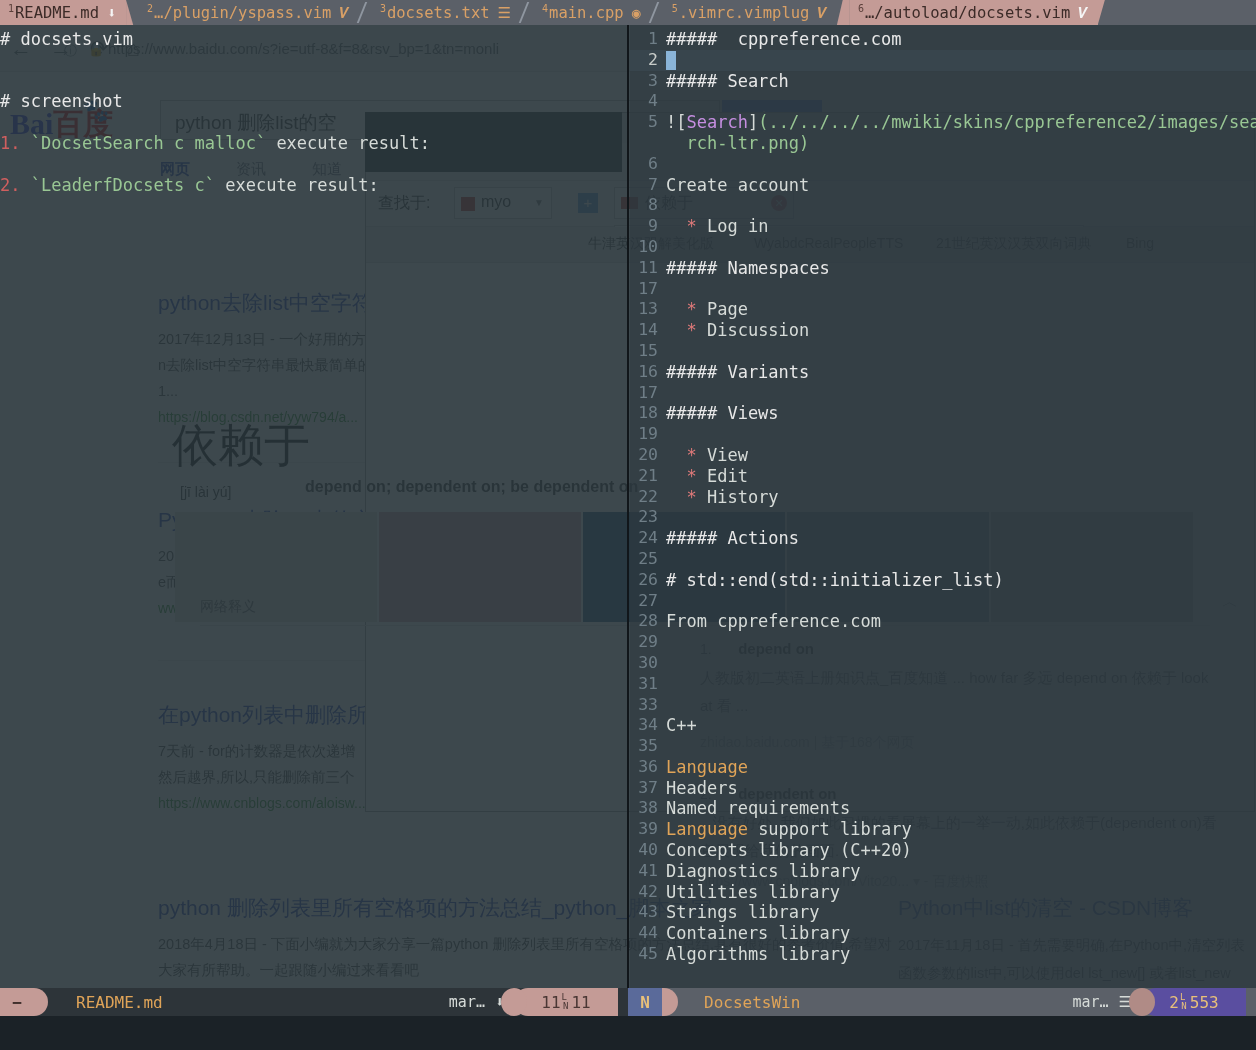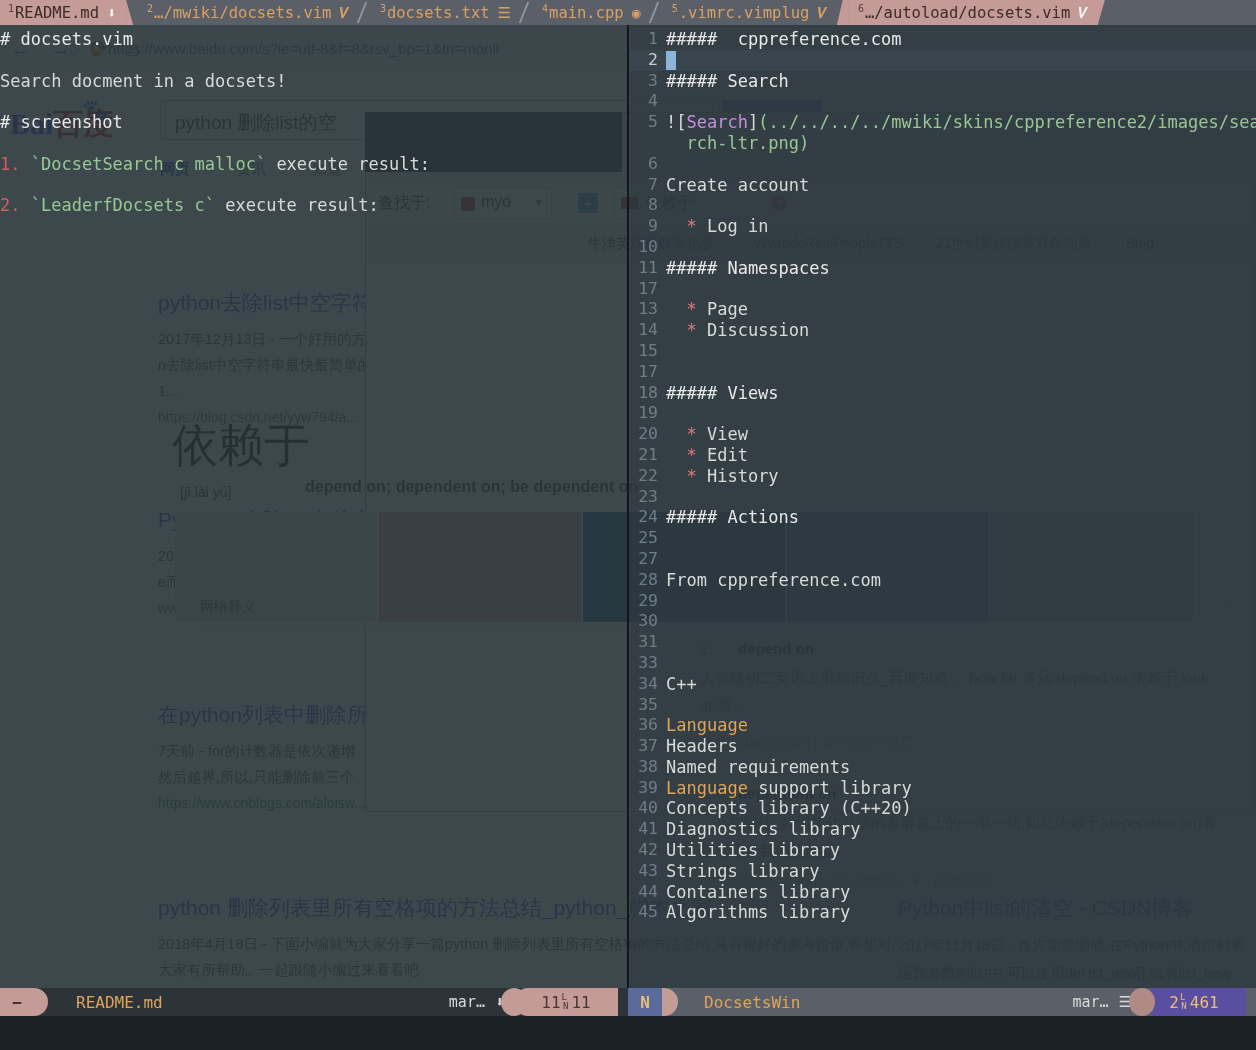--- a/index.html
+++ b/index.html
@@ -600,21 +600,21 @@
 
       <div class="tab active">
         <span class="num">1</span>
           <span>README.md</span>
           <span class="mod">⬇</span>
       </div>
       <div class="tab-sep sep-a-i"></div>
 
       <div class="tab inactive">
         <span class="num">2</span>
-          <span>…/mwiki/docsets.vim</span>
+          <span>…/plugin/yspass.vim</span>
           <span class="mod">𝑽</span>
       </div>
       <div class="tab-sep sep-i-i"></div>
 
       <div class="tab inactive">
         <span class="num">3</span>
           <span>docsets.txt</span>
           <span class="mod">☰</span>
       </div>
       <div class="tab-sep sep-i-i"></div>
@@ -639,21 +639,20 @@
           <span class="mod">𝑽</span>
       </div>
       <div class="tab-sep sep-a-end"></div>
       <div class="tabfill"></div>
     </div>
 
     <div class="pane" id="pane-left">
       <div class="code" id="left-code" style="padding-left: 0px; padding-top: 4px;">
           <div class="ln"><span class="ltext"><span class="c-head"># docsets.vim</span></span></div>
           <div class="ln"><span class="ltext"><span class="c-default"></span></span></div>
-          <div class="ln"><span class="ltext"><span class="c-default">Search docment in a docsets!</span></span></div>
           <div class="ln"><span class="ltext"><span class="c-default"></span></span></div>
           <div class="ln"><span class="ltext"><span class="c-head"># screenshot</span></span></div>
           <div class="ln"><span class="ltext"><span class="c-default"></span></span></div>
           <div class="ln"><span class="ltext"><span class="c-num">1.</span><span class="c-default"> </span><span class="c-str">`DocsetSearch c malloc`</span><span class="c-default"> execute result:</span></span></div>
           <div class="ln"><span class="ltext"><span class="c-default"></span></span></div>
           <div class="ln"><span class="ltext"><span class="c-num">2.</span><span class="c-default"> </span><span class="c-str">`LeaderfDocsets c`</span><span class="c-default"> execute result:</span></span></div>
         </div>
     </div>
 
     <div class="vsplit"></div>
@@ -669,29 +668,31 @@
           <div class="ln gutter-line"><span class="lnum">6</span><span class="ltext"></span></div>
           <div class="ln gutter-line"><span class="lnum">7</span><span class="ltext"><span class="c-default">Create account</span></span></div>
           <div class="ln gutter-line"><span class="lnum">8</span><span class="ltext"></span></div>
           <div class="ln gutter-line"><span class="lnum">9</span><span class="ltext"><span class="c-bullet">  * </span><span class="c-default">Log in</span></span></div>
           <div class="ln gutter-line"><span class="lnum">10</span><span class="ltext"></span></div>
           <div class="ln gutter-line"><span class="lnum">11</span><span class="ltext"><span class="c-head">##### Namespaces</span></span></div>
           <div class="ln gutter-line"><span class="lnum">17</span><span class="ltext"></span></div>
           <div class="ln gutter-line"><span class="lnum">13</span><span class="ltext"><span class="c-bullet">  * </span><span class="c-default">Page</span></span></div>
           <div class="ln gutter-line"><span class="lnum">14</span><span class="ltext"><span class="c-bullet">  * </span><span class="c-default">Discussion</span></span></div>
           <div class="ln gutter-line"><span class="lnum">15</span><span class="ltext"></span></div>
+          <div class="ln gutter-line"><span class="lnum">16</span><span class="ltext"><span class="c-head">##### Variants</span></span></div>
           <div class="ln gutter-line"><span class="lnum">17</span><span class="ltext"></span></div>
           <div class="ln gutter-line"><span class="lnum">18</span><span class="ltext"><span class="c-head">##### Views</span></span></div>
           <div class="ln gutter-line"><span class="lnum">19</span><span class="ltext"></span></div>
           <div class="ln gutter-line"><span class="lnum">20</span><span class="ltext"><span class="c-bullet">  * </span><span class="c-default">View</span></span></div>
           <div class="ln gutter-line"><span class="lnum">21</span><span class="ltext"><span class="c-bullet">  * </span><span class="c-default">Edit</span></span></div>
           <div class="ln gutter-line"><span class="lnum">22</span><span class="ltext"><span class="c-bullet">  * </span><span class="c-default">History</span></span></div>
           <div class="ln gutter-line"><span class="lnum">23</span><span class="ltext"></span></div>
           <div class="ln gutter-line"><span class="lnum">24</span><span class="ltext"><span class="c-head">##### Actions</span></span></div>
           <div class="ln gutter-line"><span class="lnum">25</span><span class="ltext"></span></div>
+          <div class="ln gutter-line"><span class="lnum">26</span><span class="ltext"><span class="c-head"># std::end(std::initializer_list)</span></span></div>
           <div class="ln gutter-line"><span class="lnum">27</span><span class="ltext"></span></div>
           <div class="ln gutter-line"><span class="lnum">28</span><span class="ltext"><span class="c-default">From cppreference.com</span></span></div>
           <div class="ln gutter-line"><span class="lnum">29</span><span class="ltext"></span></div>
           <div class="ln gutter-line"><span class="lnum">30</span></div>
           <div class="ln gutter-line"><span class="lnum">31</span><span class="ltext"></span></div>
           <div class="ln gutter-line"><span class="lnum">33</span><span class="ltext"></span></div>
           <div class="ln gutter-line"><span class="lnum">34</span><span class="ltext"><span class="c-default">C++</span></span></div>
           <div class="ln gutter-line"><span class="lnum">35</span><span class="ltext"></span></div>
           <div class="ln gutter-line"><span class="lnum">36</span><span class="ltext"><span class="c-kw">Language</span></span></div>
           <div class="ln gutter-line"><span class="lnum">37</span><span class="ltext"><span class="c-default">Headers</span></span></div>
@@ -729,21 +730,21 @@
       <div class="sl-arrow a2"></div>
       <div class="sl-file r">DocsetsWin</div>
       <div class="sl-right-grp r">
         <span class="sl-ft">mar…</span>
         <span class="sl-icon">☰</span>
         <span class="sl-pos-wrap r">
           <span class="sl-pos r">
             <span>2</span>
               <sup>L</sup>
               <sub>N</sub>
-              <span>461</span>
+              <span>553</span>
           </span>
         </span>
       </div>
     </div>
 
     <div class="bottom-strip">
       <div class="cmdline"></div>
     </div>
 
   </div>

